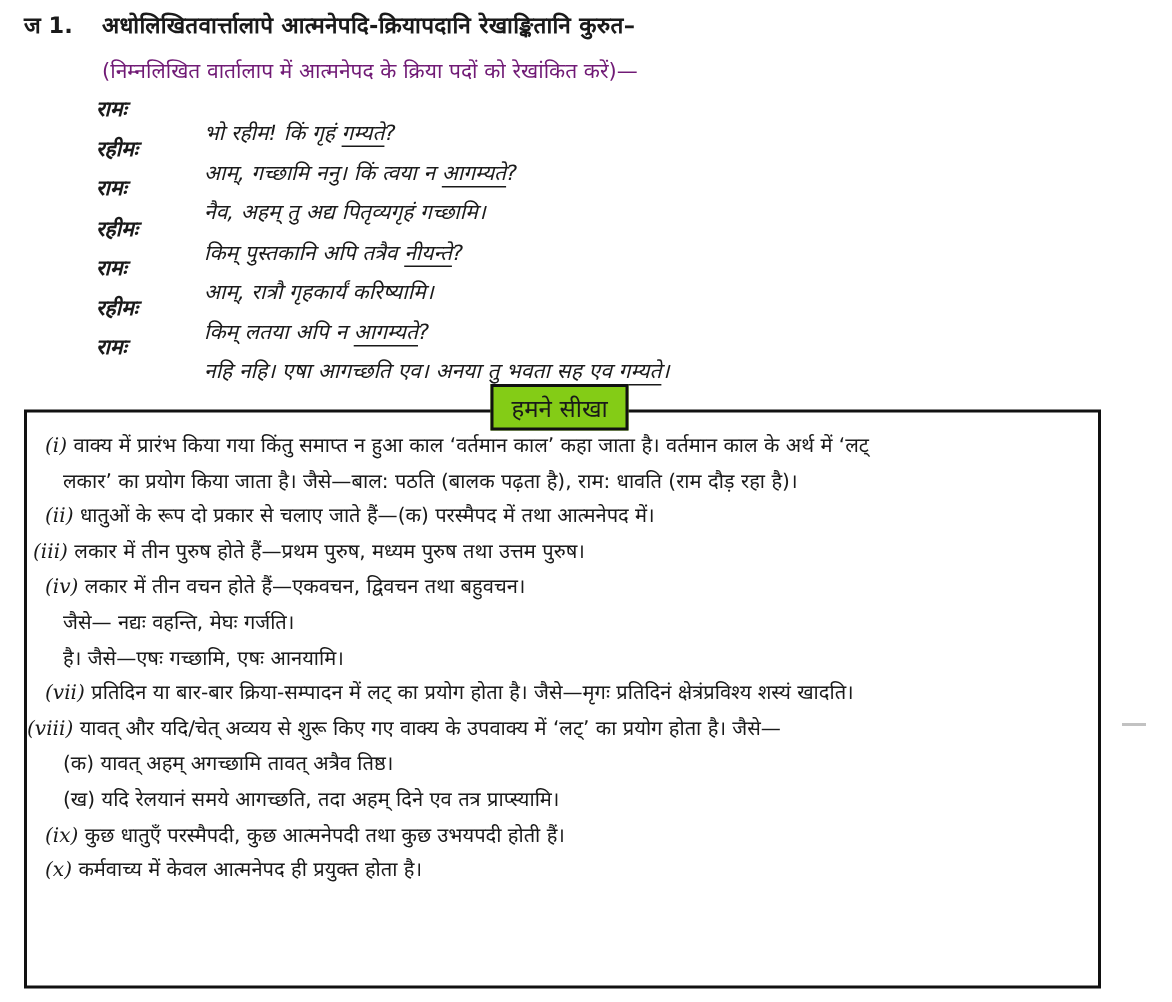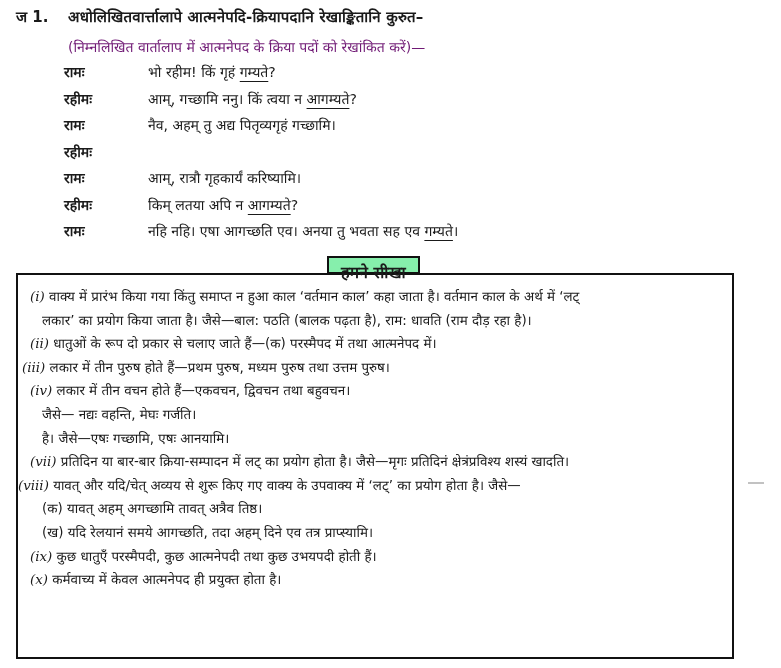--- a/index.html
+++ b/index.html
@@ -4,28 +4,28 @@
   <style>
     * { margin: 0; padding: 0; box-sizing: border-box; }
     html, body { width: 781px; height: 668px; background: #ffffff; overflow: hidden; }
     body { position: relative; font-family: "DejaVu Sans", "Liberation Sans", sans-serif; color: #1a1a1a; }
 
     .q-header { position: absolute; left: 16px; top: 6px; font-weight: bold; font-size: 15px; }
     .q-num { position: absolute; left: 0; top: 0; width: 50px; }
     .q-title { position: absolute; left: 52px; top: 0; white-space: nowrap; letter-spacing: 0.2px; }
     .q-sub { position: absolute; left: 68px; top: 37px; font-size: 14px; white-space: nowrap; color: #701a75; }
 
-    .dialogue { position: absolute; left: 64px; top: 62px; width: 560px; }
+    .dialogue { position: absolute; left: 64px; top: 62px; width: 560px; font-style: italic; }
     .d-row { position: relative; height: 26.5px; font-size: 14px; white-space: nowrap; }
     .d-speaker { position: absolute; left: 0; top: 0; font-weight: bold; }
-    .d-text { position: absolute; left: 72px; top: 0; margin-left: 12px; }
+    .d-text { position: absolute; left: 72px; top: 16px; }
     .ul { text-decoration: underline; text-underline-offset: 4px; }
 
     .learn-box { position: absolute; left: 16px; top: 273px; width: 718px; height: 386px; border: 2px solid #111; }
-    .learn-title { position: absolute; left: 309px; top: -19px; height: 18px; padding: 0 12px; background: #86efac; border: 2px solid #111; font-weight: bold; font-size: 16px; line-height: 29px; white-space: nowrap; }
+    .learn-title { position: absolute; left: 309px; top: -19px; height: 31px; padding: 0 12px; background: #84cc16; border: 2px solid #111; font-weight: normal; font-size: 16px; line-height: 29px; white-space: nowrap; }
     .learn-title::before { content: ""; position: absolute; left: -316px; right: -420px; top: -2px; bottom: -2px; z-index: -1; }
 
     .rules { position: absolute; left: 0; top: 12px; width: 776px; font-size: 13.4px; }
     .rule-line { position: relative; height: 23.6px; white-space: nowrap; }
     .rule-num { font-family: "DejaVu Serif", "Liberation Serif", serif; font-style: italic; }
     .ind0 { padding-left: 4px; }
     .ind1 { padding-left: 12px; }
     .ind3 { padding-left: 24px; }
 
     .scan-mark { position: absolute; left: 748px; top: 482px; width: 16px; height: 2px; background: #999; opacity: 0.6; }
@@ -47,20 +47,21 @@
   <div class="d-row">
     <span class="d-speaker">रहीमः</span>
     <span class="d-text"><span>आम्, गच्छामि ननु। किं त्वया न </span><span class="ul">आगम्यते</span><span>?</span></span>
   </div>
   <div class="d-row">
     <span class="d-speaker">रामः</span>
     <span class="d-text"><span>नैव, अहम् तु अद्य पितृव्यगृहं गच्छामि।</span><span class="ul"></span><span></span></span>
   </div>
   <div class="d-row">
     <span class="d-speaker">रहीमः</span>
+    <span class="d-text"><span>किम् पुस्तकानि अपि तत्रैव </span><span class="ul">नीयन्ते</span><span>?</span></span>
   </div>
   <div class="d-row">
     <span class="d-speaker">रामः</span>
     <span class="d-text"><span>आम्, रात्रौ गृहकार्यं करिष्यामि।</span><span class="ul"></span><span></span></span>
   </div>
   <div class="d-row">
     <span class="d-speaker">रहीमः</span>
     <span class="d-text"><span>किम् लतया अपि न </span><span class="ul">आगम्यते</span><span>?</span></span>
   </div>
   <div class="d-row">

